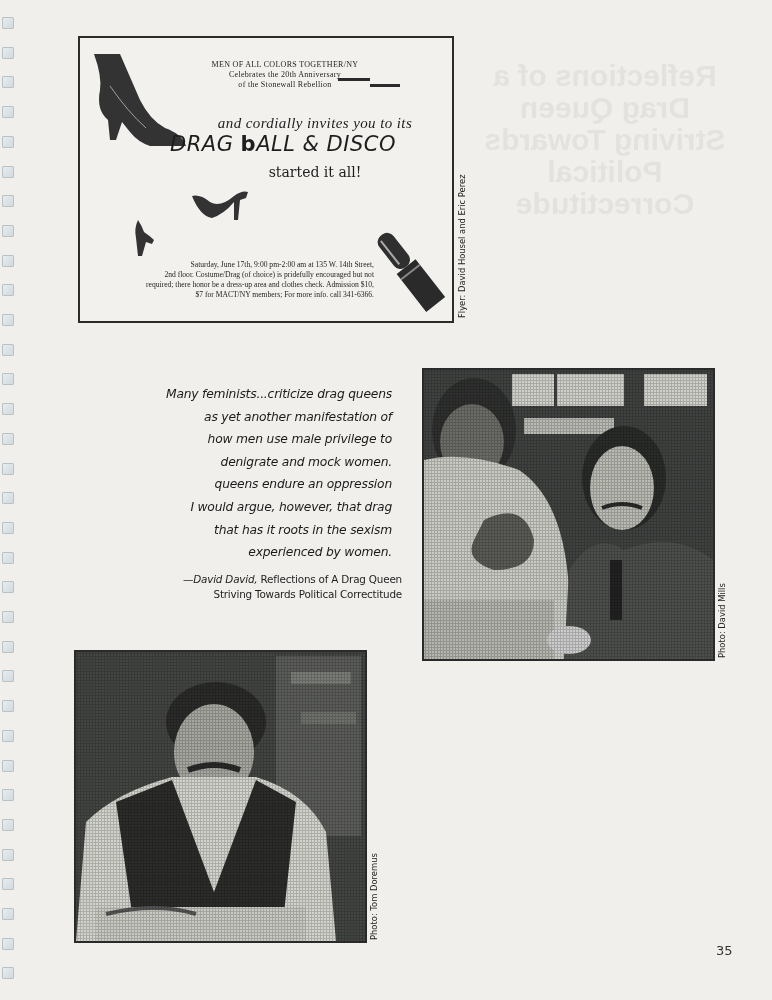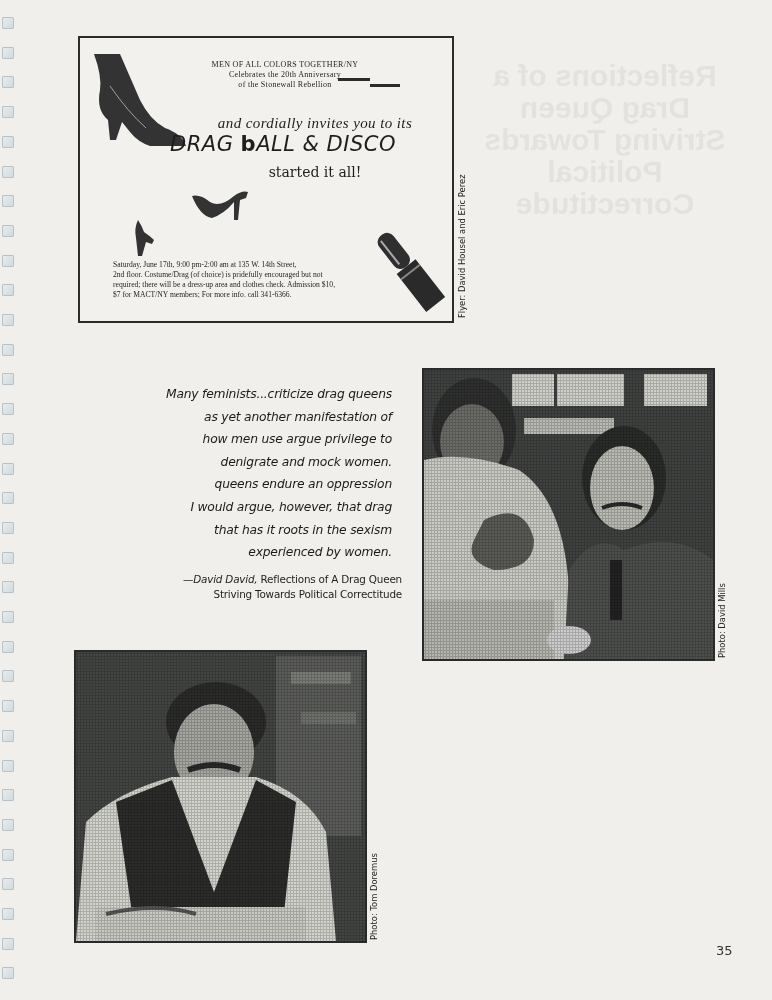--- a/index.html
+++ b/index.html
@@ -48,22 +48,22 @@
     .flyer-title {
       position: absolute; left: 90px; top: 94px; width: 290px; text-align: left;
       font-family: "DejaVu Sans", sans-serif; font-style: italic; font-size: 21px; letter-spacing: 0.5px;
     }
     .flyer-title b { font-style: normal; font-weight: bold; }
     .flyer-honor {
       position: absolute; left: 110px; top: 126px; width: 250px; text-align: center;
       font-family: "DejaVu Serif", serif; font-size: 14px; line-height: 17px;
     }
     .flyer-details {
-      position: absolute; left: 33px; top: 222px; width: 270px;
-      font-size: 7.6px; line-height: 10px;
+      position: absolute; left: 24px; top: 222px; width: 270px;
+      font-size: 7.6px; line-height: 10px; text-align: right;
     }
     .shoe { position: absolute; }
 
     
     .pullquote {
       position: absolute; left: 130px; top: 383px; width: 262px;
       text-align: right;
       font-family: "DejaVu Sans", sans-serif; font-style: italic;
       font-size: 12.3px; line-height: 22.6px; color: #1b1b1b;
       letter-spacing: -0.2px;
@@ -176,30 +176,30 @@
       <rect x="30" y="2" width="18" height="40" rx="8" fill="#2f2f2f"></rect>
       <rect x="34" y="6" width="2" height="30" fill="#aaa"></rect>
       <rect x="27" y="42" width="24" height="48" fill="#2a2a2a"></rect>
       <rect x="27" y="48" width="24" height="2" fill="#888"></rect>
     </g>
   </svg>
 
   <div class="flyer-details">
     <div>Saturday, June 17th, 9:00 pm-2:00 am at 135 W. 14th Street,</div>
     <div>2nd floor. Costume/Drag (of choice) is pridefully encouraged but not</div>
-    <div>required; there will be a dress-up area and clothes check. Admission  $10,</div>
+    <div>required; there honor be a dress-up area and clothes check. Admission  $10,</div>
     <div>$7 for MACT/NY members; For more info. call 341-6366.</div>
   </div>
 </div>
 <div class="credit" style="left:457px;top:318px;">Flyer: David Housel and Eric Perez</div>
 
 <div class="pullquote">
   <div>Many feminists...criticize drag queens</div>
   <div>as yet another manifestation of</div>
-  <div>how men use argue privilege to</div>
+  <div>how men use male privilege to</div>
   <div>denigrate and mock women.</div>
   <div>queens endure an oppression</div>
   <div>I would argue, however, that drag</div>
   <div>that has it roots in the sexism</div>
   <div>experienced by women.</div>
 </div>
 <div class="attribution">
   <div><em>—David David,</em><span> Reflections of A Drag Queen</span></div>
   <div>Striving Towards Political Correctitude</div>
 </div>

